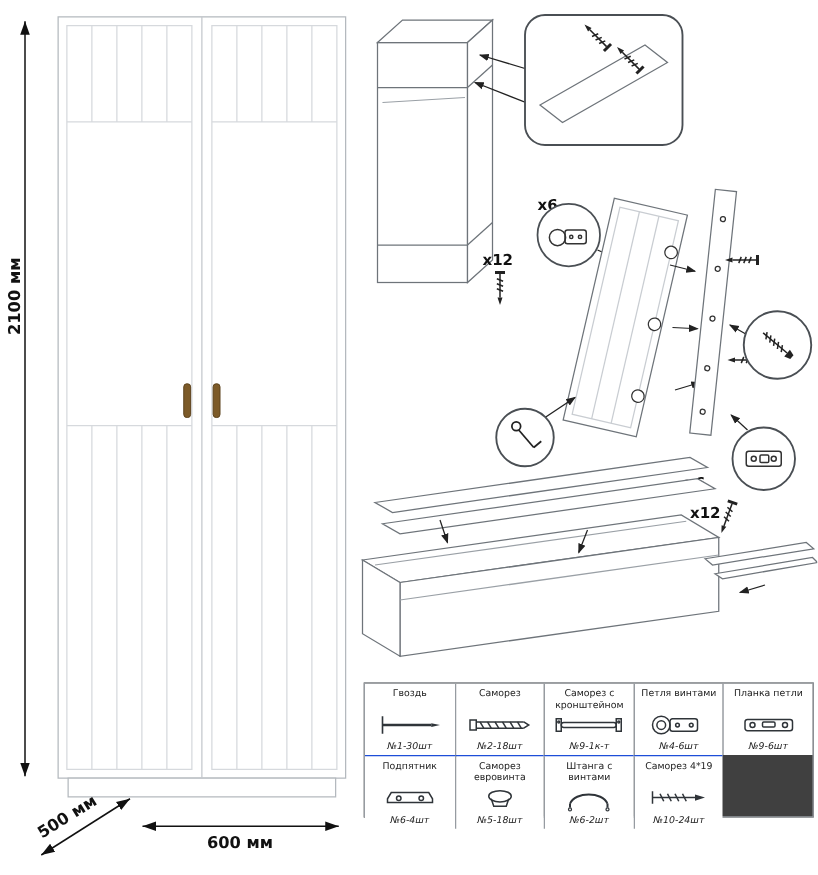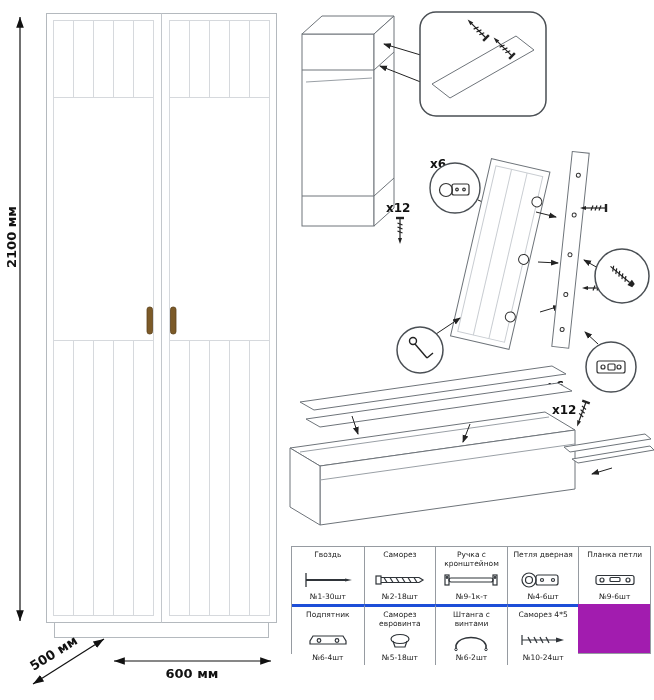--- a/index.html
+++ b/index.html
@@ -8,32 +8,32 @@
   .canvas { position:relative; width:654px; height:700px; background:#fff; overflow:hidden; }
   .diagram-svg { position:absolute; left:0; top:0; }
   svg text { font-family:"DejaVu Sans", sans-serif; }
   .dim-label { font-size:13px; font-weight:bold; fill:#111; }
   .callout-label { font-size:12px; font-weight:bold; fill:#111; }
 
   
   .parts-table {
     position:absolute; left:291px; top:546px; width:360px; height:108px;
     display:grid; grid-template-columns:repeat(5,1fr); grid-template-rows:1fr 1fr;
-    border:1px solid #969ba1; background:#a21caf;
+    border:1px solid #969ba1; background:#404040;
   }
   .cell {
-    border-left:1px solid #969ba1; border-top:3px solid #1d4ed8;
+    border-left:1px solid #969ba1; border-top:1px solid #1d4ed8;
     display:flex; flex-direction:column; align-items:center; justify-content:space-between;
     padding:4px 2px 3px 2px; background:#fff;
   }
   .cell:nth-child(-n+5) { border-top:none; }
   .cell:nth-child(5n+1) { border-left:none; }
   .part-name { font-size:7.5px; line-height:1.15; text-align:center; color:#1c1c1c; min-height:17px; }
   .part-icon { height:24px; display:flex; align-items:center; justify-content:center; }
-  .part-count { font-size:7.5px; color:#1c1c1c; white-space:nowrap; }
+  .part-count { font-size:7.5px; color:#1c1c1c; white-space:nowrap;font-style:italic; }
 </style>
 </head>
 <body>
 
 <div class="canvas">
 
   <svg class="diagram-svg" width="654" height="700" viewBox="0 0 654 700">
     <defs>
       <marker id="dimA" markerWidth="10" markerHeight="8" refX="9" refY="4" orient="auto-start-reverse">
         <path d="M0,0.8 L9,4 L0,7.2 Z" fill="#111"></path>
@@ -253,35 +253,35 @@
           <line x1="29" y1="8.5" x2="32" y2="13.5"></line>
           <line x1="35" y1="8.5" x2="38" y2="13.5"></line>
           <line x1="41" y1="8.5" x2="44" y2="13.5"></line>
           <path d="M46,8.5 L50,11 L46,13.5"></path>
         </svg>
       </div>
       <div class="part-count">№2-18шт</div>
     </div>
 
     <div class="cell">
-      <div class="part-name">Ручка с кронштейном</div>
+      <div class="part-name">Саморез с кронштейном</div>
       <div class="part-icon">
         <svg width="58" height="22" viewBox="0 0 58 22" stroke="#2f3439" fill="none" stroke-width="1.2">
           <rect x="3" y="6" width="4" height="10"></rect>
           <rect x="51" y="6" width="4" height="10"></rect>
           <rect x="7" y="9" width="44" height="4" rx="2"></rect>
           <circle cx="5" cy="8.5" r="0.8"></circle>
           <circle cx="53" cy="8.5" r="0.8"></circle>
         </svg>
       </div>
       <div class="part-count">№9-1к-т</div>
     </div>
 
     <div class="cell">
-      <div class="part-name">Петля дверная</div>
+      <div class="part-name">Петля винтами</div>
       <div class="part-icon">
         <svg width="54" height="22" viewBox="0 0 54 22" stroke="#2f3439" fill="none" stroke-width="1.2">
           <circle cx="13" cy="11" r="7"></circle>
           <circle cx="13" cy="11" r="3.5"></circle>
           <rect x="20" y="6" width="22" height="10" rx="2"></rect>
           <circle cx="26" cy="11" r="1.5"></circle>
           <circle cx="37" cy="11" r="1.5"></circle>
         </svg>
       </div>
       <div class="part-count">№4-6шт</div>
@@ -332,21 +332,21 @@
           <line x1="42" y1="15" x2="42" y2="18"></line>
           <circle cx="12" cy="19.5" r="1.2" stroke-width="1"></circle>
           <circle cx="42" cy="19.5" r="1.2" stroke-width="1"></circle>
         </svg>
       </div>
       <div class="part-count">№6-2шт</div>
     </div>
 
 
     <div class="cell">
-      <div class="part-name">Саморез 4*5</div>
+      <div class="part-name">Саморез 4*19</div>
       <div class="part-icon">
         <svg width="54" height="22" viewBox="0 0 54 22" stroke="#2f3439" fill="none" stroke-width="1.2">
           <line x1="6" y1="6" x2="6" y2="16"></line>
           <line x1="6" y1="11" x2="40" y2="11"></line>
           <line x1="12" y1="8" x2="15" y2="14"></line>
           <line x1="18" y1="8" x2="21" y2="14"></line>
           <line x1="24" y1="8" x2="27" y2="14"></line>
           <line x1="30" y1="8" x2="33" y2="14"></line>
           <path d="M40,8.5 L48,11 L40,13.5 Z" fill="#2f3439" stroke="none"></path>
         </svg>

